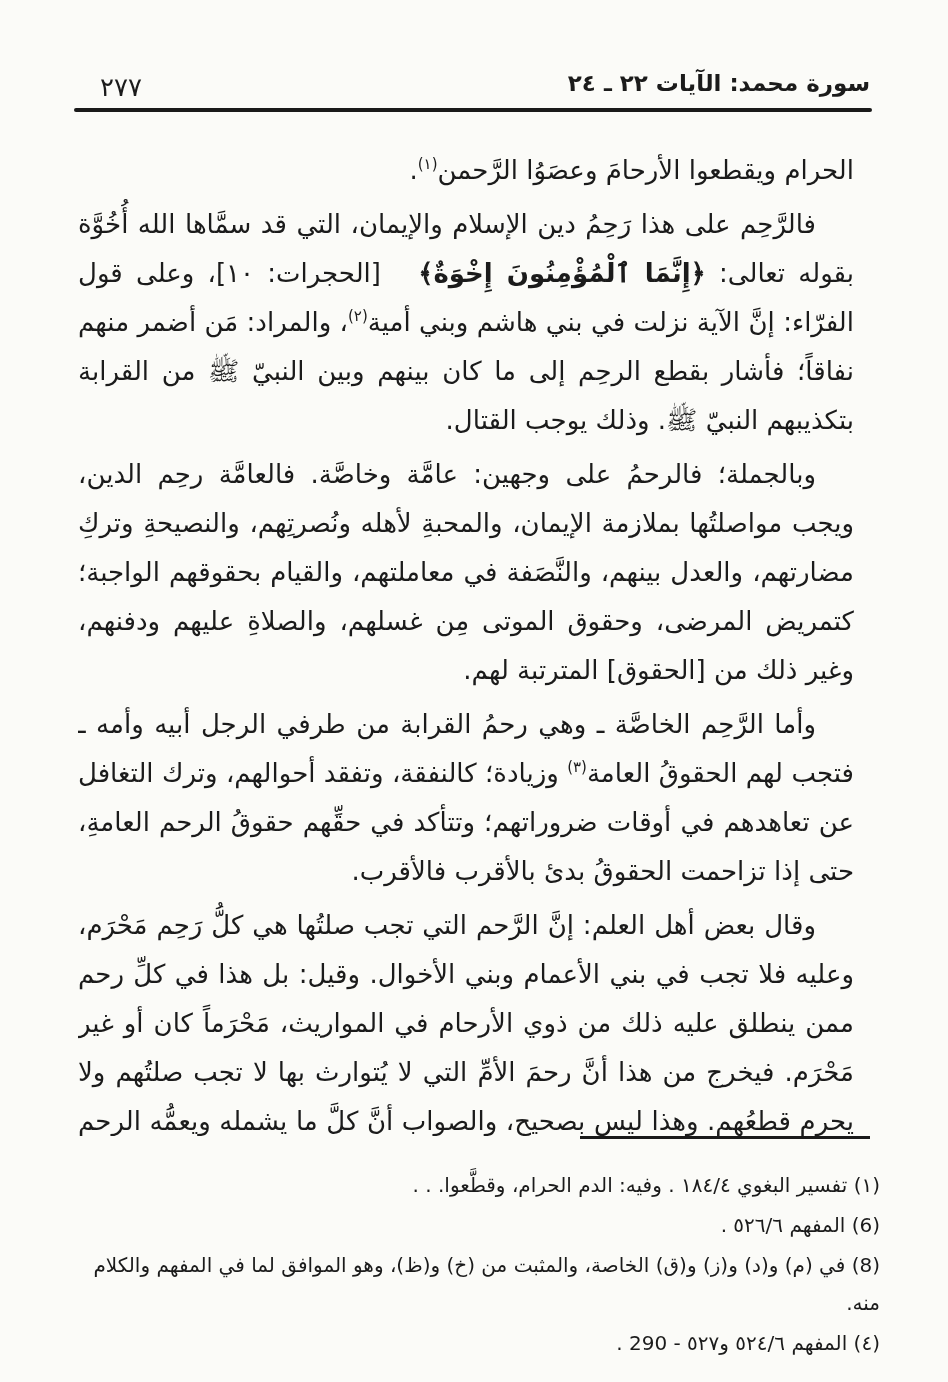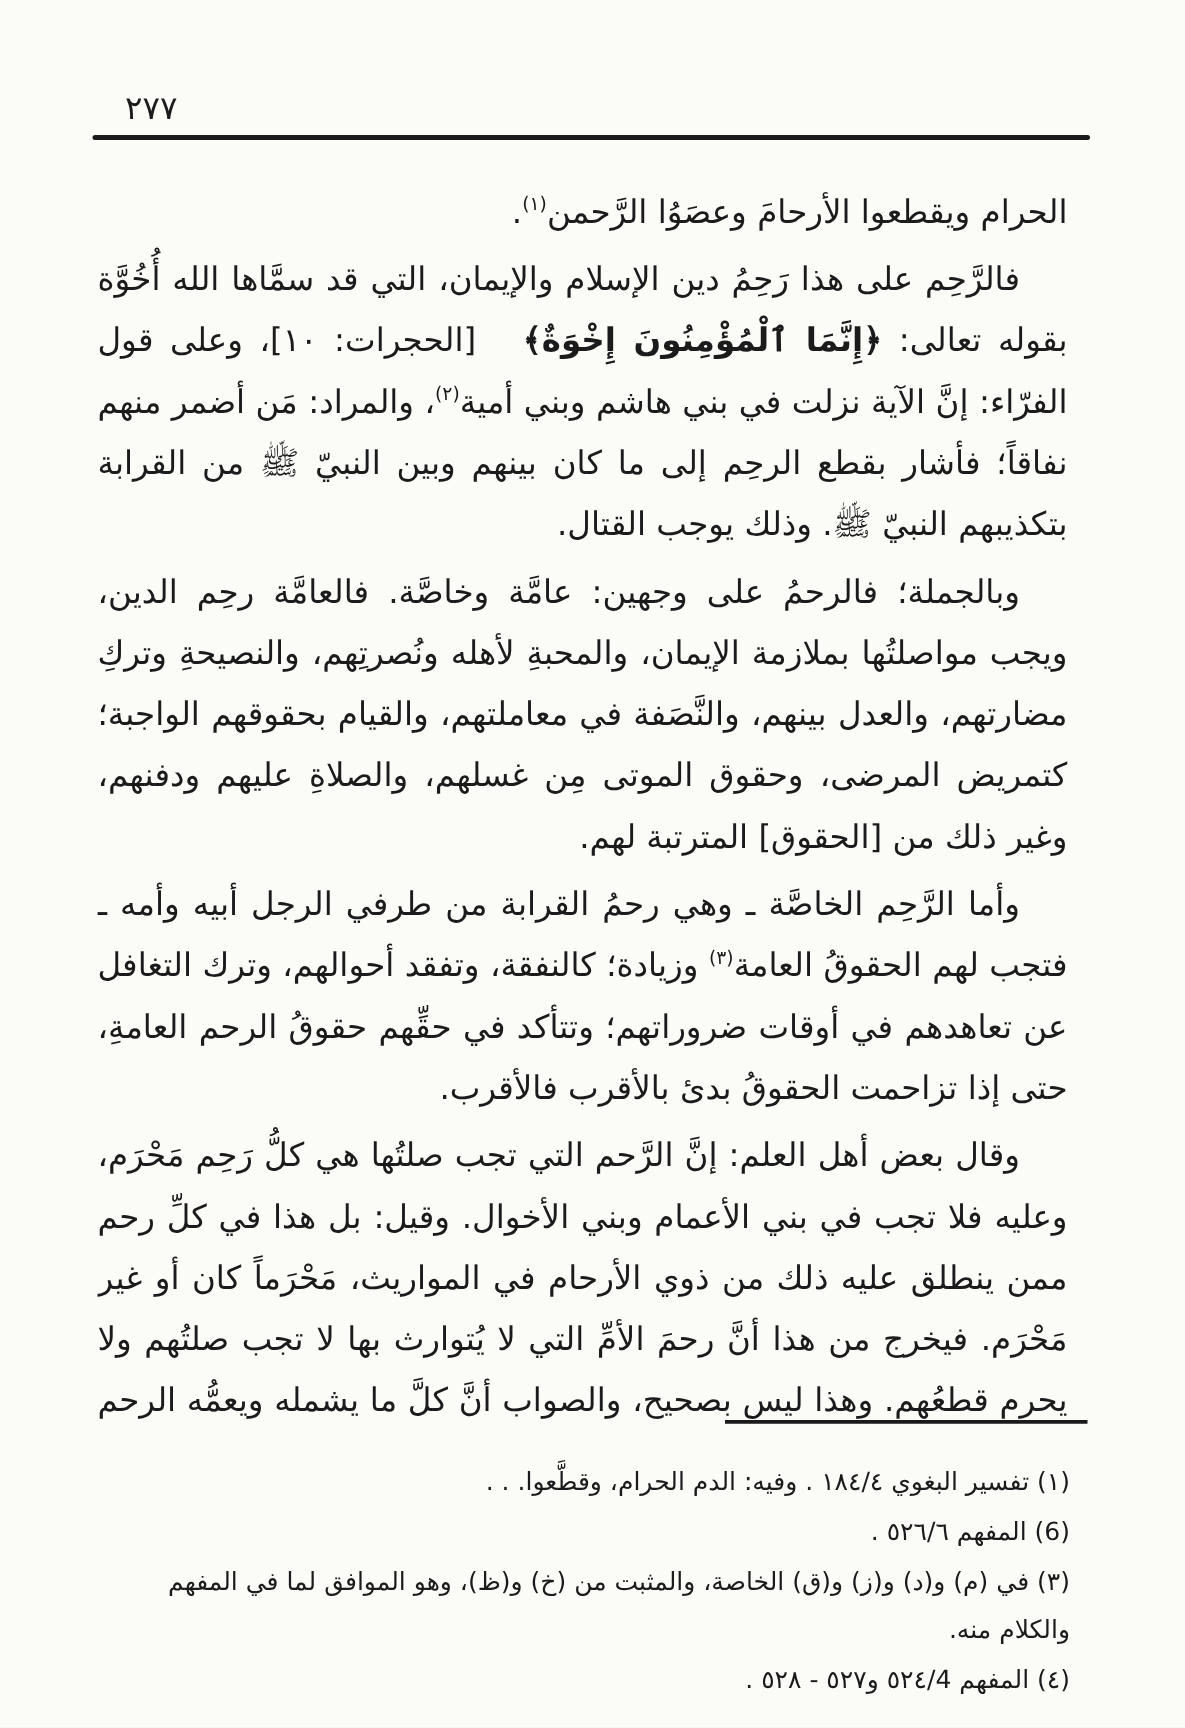--- a/index.html
+++ b/index.html
@@ -57,47 +57,48 @@
   .quran { font-weight: 700; margin-left: 24px; }
   
   .footnote-separator {
     position: absolute;
     top: 1136px; right: 78px;
     width: 290px; height: 3px;
     background: #1a1a1a;
   }
   .footnotes {
     position: absolute;
-    top: 1166px; right: 92px; left: 72px;
+    top: 1166px; right: 68px; left: 72px;
     font-size: 20px;
     line-height: 38px;
     text-align: right;
   }
   .footnotes .footnote { margin: 0 0 2px 0; }
 </style>
 </head>
 <body>
 
 <div class="page">
 
+  <div class="header-title">سورة محمد: الآيات ٢٢ ـ ٢٤</div>
 
   <div class="page-number">٢٧٧</div>
 
   <div class="header-rule"></div>
 
   <div class="body-text">
       <p class=""><span>الحرام ويقطعوا الأرحامَ وعصَوُا الرَّحمن</span><sup class="fn-ref">(١)</sup><span>.</span></p>
       <p class="indent"><span>فالرَّحِم على هذا رَحِمُ دين الإسلام والإيمان، التي قد سمَّاها الله أُخُوَّة بقوله تعالى: </span><span class="quran">﴿إِنَّمَا ٱلْمُؤْمِنُونَ إِخْوَةٌ﴾</span><span> [الحجرات: ١٠]، وعلى قول الفرّاء: إنَّ الآية نزلت في بني هاشم وبني أمية</span><sup class="fn-ref">(٢)</sup><span>، والمراد: مَن أضمر منهم نفاقاً؛ فأشار بقطع الرحِم إلى ما كان بينهم وبين النبيّ ﷺ من القرابة بتكذيبهم النبيّ ﷺ. وذلك يوجب القتال.</span></p>
       <p class="indent"><span>وبالجملة؛ فالرحمُ على وجهين: عامَّة وخاصَّة. فالعامَّة رحِم الدين، ويجب مواصلتُها بملازمة الإيمان، والمحبةِ لأهله ونُصرتِهم، والنصيحةِ وتركِ مضارتهم، والعدل بينهم، والنَّصَفة في معاملتهم، والقيام بحقوقهم الواجبة؛ كتمريض المرضى، وحقوق الموتى مِن غسلهم، والصلاةِ عليهم ودفنهم، وغير ذلك من [الحقوق] المترتبة لهم.</span></p>
       <p class="indent"><span>وأما الرَّحِم الخاصَّة ـ وهي رحمُ القرابة من طرفي الرجل أبيه وأمه ـ فتجب لهم الحقوقُ العامة</span><sup class="fn-ref">(٣)</sup><span> وزيادة؛ كالنفقة، وتفقد أحوالهم، وترك التغافل عن تعاهدهم في أوقات ضروراتهم؛ وتتأكد في حقِّهم حقوقُ الرحم العامةِ، حتى إذا تزاحمت الحقوقُ بدئ بالأقرب فالأقرب.</span></p>
       <p class="indent"><span>وقال بعض أهل العلم: إنَّ الرَّحم التي تجب صلتُها هي كلُّ رَحِم مَحْرَم، وعليه فلا تجب في بني الأعمام وبني الأخوال. وقيل: بل هذا في كلِّ رحم ممن ينطلق عليه ذلك من ذوي الأرحام في المواريث، مَحْرَماً كان أو غير مَحْرَم. فيخرج من هذا أنَّ رحمَ الأمِّ التي لا يُتوارث بها لا تجب صلتُهم ولا يحرم قطعُهم. وهذا ليس بصحيح، والصواب أنَّ كلَّ ما يشمله ويعمُّه الرحم تجب صلته على كل حال، قربةً ودينية؛ على ما ذكرناه أولاً، والله أعلم</span></p>
     </div>
 
   <div class="footnote-separator"></div>
 
   <div class="footnotes">
       <div class="footnote">(١) تفسير البغوي ١٨٤/٤ . وفيه: الدم الحرام، وقطَّعوا. . .</div>
       <div class="footnote">(6) المفهم ٥٢٦/٦ .</div>
-      <div class="footnote">(٣) في (م) و(د) و(ز) و(ق) الخاصة، والمثبت من (خ) و(ظ)، وهو الموافق لما في المفهم والكلام منه.</div>
-      <div class="footnote">(٤) المفهم ٥٢٤/4 و٥٢٧ - ٥٢٨ .</div>
+      <div class="footnote">(8) في (م) و(د) و(ز) و(ق) الخاصة، والمثبت من (خ) و(ظ)، وهو الموافق لما في المفهم والكلام منه.</div>
+      <div class="footnote">(٤) المفهم ٥٢٤/٦ و٥٢٧ - 290 .</div>
     </div>
 
 </div>
 
 </body></html>

